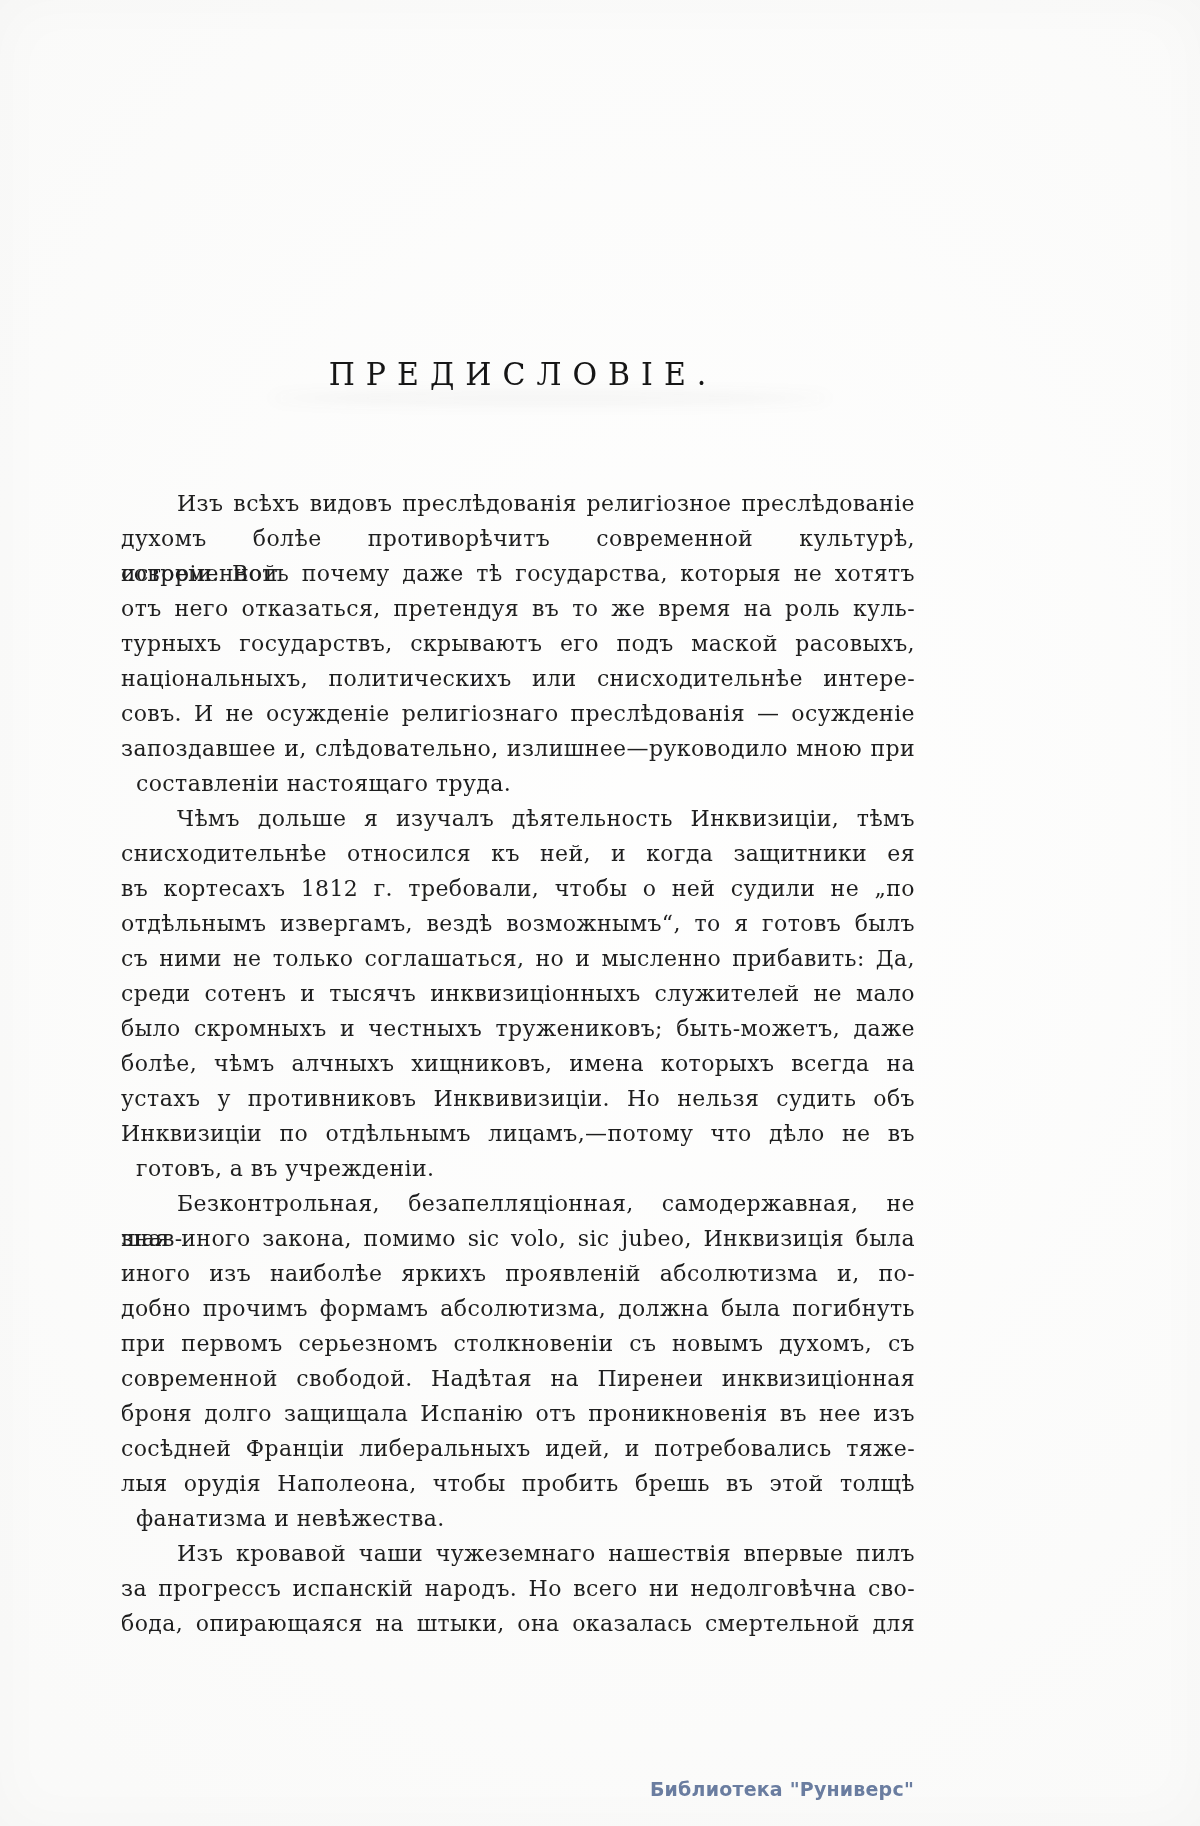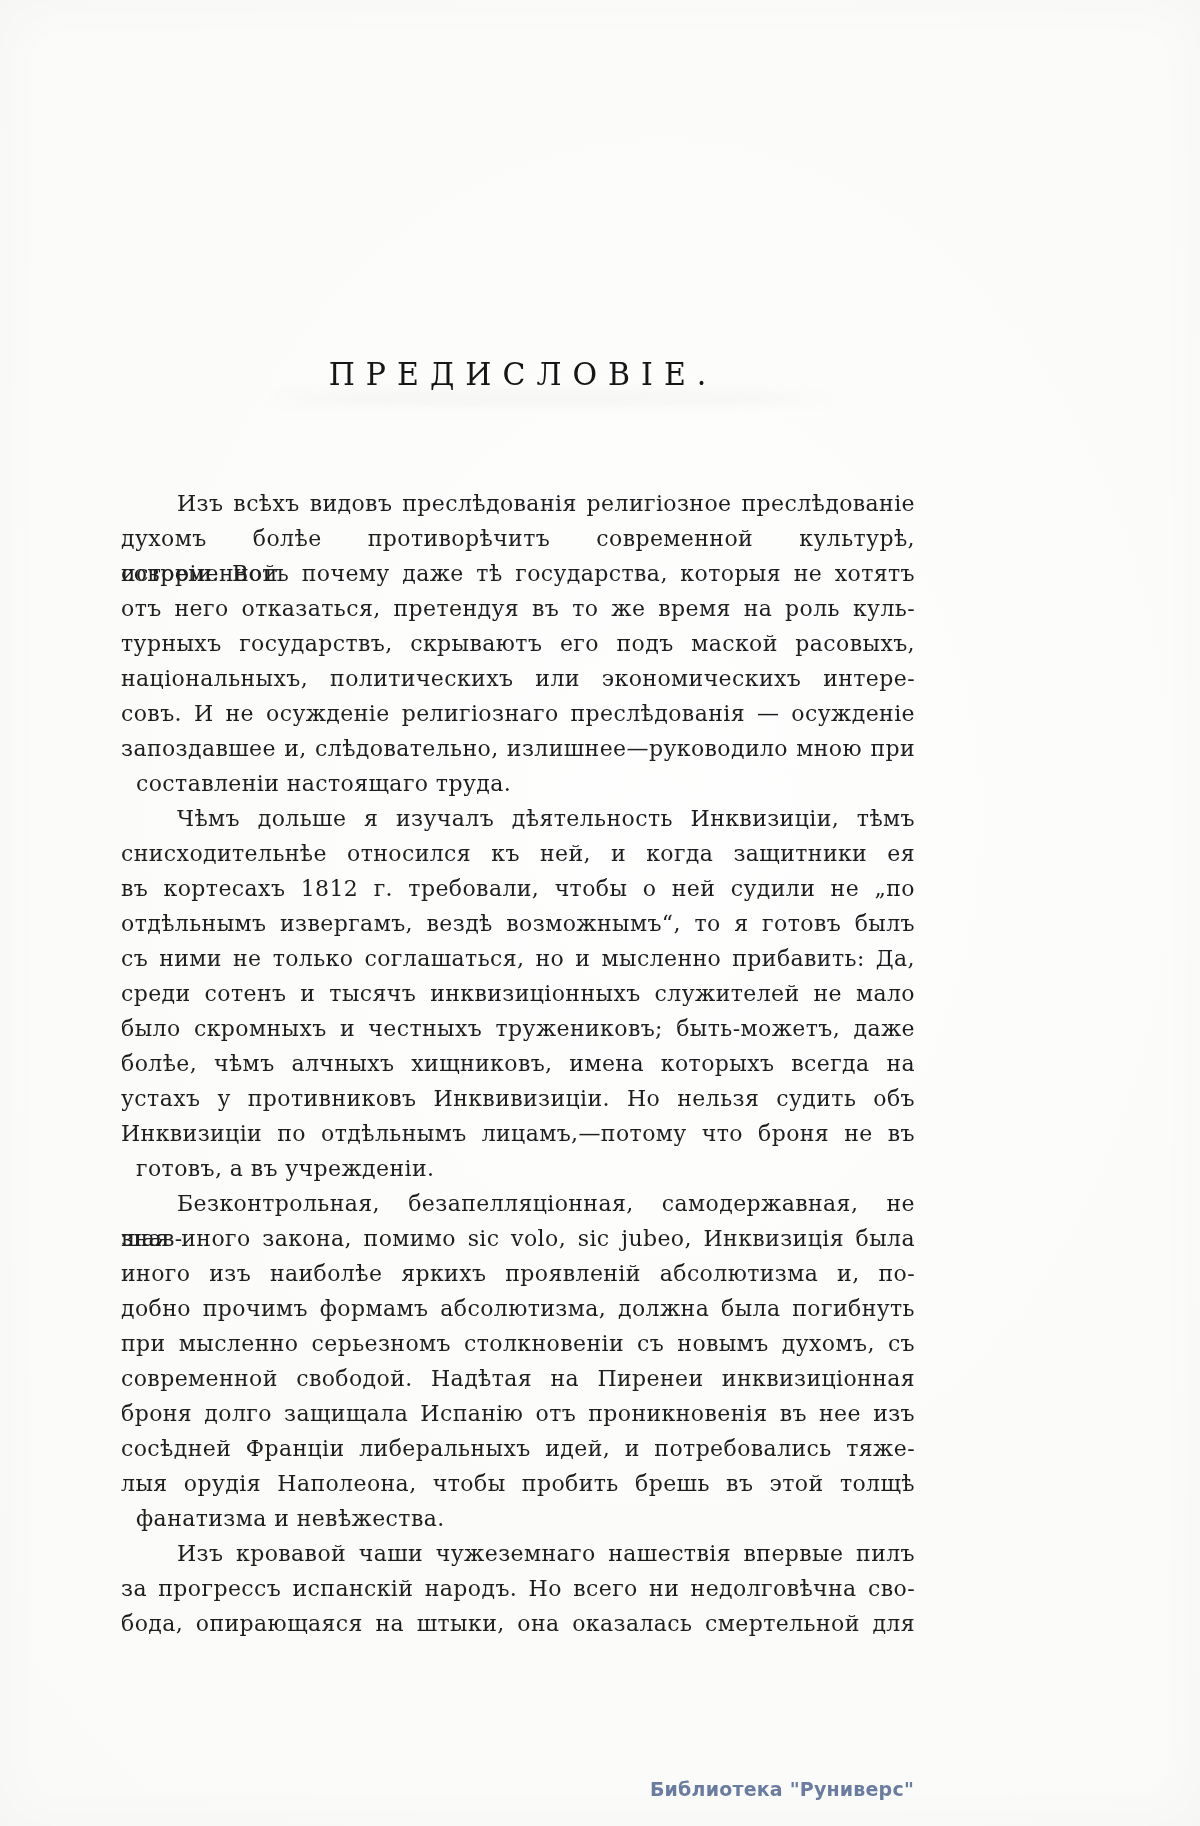--- a/index.html
+++ b/index.html
@@ -96,44 +96,44 @@
 <div class="page">
   <div class="scan-smudge"></div>
   <h1 class="title">ПРЕДИСЛОВІЕ.</h1>
   <div class="text-block">
       <div class="paragraph">
         <div class="line first">Изъ всѣхъ видовъ преслѣдованія религіозное преслѣдованіе</div>
         <div class="line">духомъ болѣе противорѣчитъ современной культурѣ, современной</div>
         <div class="line">исторіи. Вотъ почему даже тѣ государства, которыя не хотятъ</div>
         <div class="line">отъ него отказаться, претендуя въ то же время на роль куль-</div>
         <div class="line">турныхъ государствъ, скрываютъ его подъ маской расовыхъ,</div>
-        <div class="line">національныхъ, политическихъ или экономическихъ интере-</div>
+        <div class="line">національныхъ, политическихъ или снисходительнѣе интере-</div>
         <div class="line">совъ. И не осужденіе религіознаго преслѣдованія — осужденіе</div>
         <div class="line">запоздавшее и, слѣдовательно, излишнее—руководило мною при</div>
         <div class="line end">составленіи настоящаго труда.</div>
       </div>
       <div class="paragraph">
         <div class="line first">Чѣмъ дольше я изучалъ дѣятельность Инквизиціи, тѣмъ</div>
         <div class="line">снисходительнѣе относился къ ней, и когда защитники ея</div>
         <div class="line">въ кортесахъ 1812 г. требовали, чтобы о ней судили не „по</div>
         <div class="line">отдѣльнымъ извергамъ, вездѣ возможнымъ“, то я готовъ былъ</div>
         <div class="line">съ ними не только соглашаться, но и мысленно прибавить: Да,</div>
         <div class="line">среди сотенъ и тысячъ инквизиціонныхъ служителей не мало</div>
         <div class="line">было скромныхъ и честныхъ тружениковъ; быть-можетъ, даже</div>
         <div class="line">болѣе, чѣмъ алчныхъ хищниковъ, имена которыхъ всегда на</div>
         <div class="line">устахъ у противниковъ Инквивизиціи. Но нельзя судить объ</div>
-        <div class="line">Инквизиціи по отдѣльнымъ лицамъ,—потому что броня не въ</div>
+        <div class="line">Инквизиціи по отдѣльнымъ лицамъ,—потому что дѣло не въ</div>
         <div class="line end">готовъ, а въ учрежденіи.</div>
       </div>
       <div class="paragraph">
         <div class="line first">Безконтрольная, безапелляціонная, самодержавная, не знав-</div>
         <div class="line">шая иного закона, помимо sic volo, sic jubeo, Инквизиція была</div>
         <div class="line">иного изъ наиболѣе яркихъ проявленій абсолютизма и, по-</div>
         <div class="line">добно прочимъ формамъ абсолютизма, должна была погибнуть</div>
-        <div class="line">при мысленно серьезномъ столкновеніи съ новымъ духомъ, съ</div>
+        <div class="line">при первомъ серьезномъ столкновеніи съ новымъ духомъ, съ</div>
         <div class="line">современной свободой. Надѣтая на Пиренеи инквизиціонная</div>
         <div class="line">броня долго защищала Испанію отъ проникновенія въ нее изъ</div>
         <div class="line">сосѣдней Франціи либеральныхъ идей, и потребовались тяже-</div>
         <div class="line">лыя орудія Наполеона, чтобы пробить брешь въ этой толщѣ</div>
         <div class="line end">фанатизма и невѣжества.</div>
       </div>
       <div class="paragraph">
         <div class="line first">Изъ кровавой чаши чужеземнаго нашествія впервые пилъ</div>
         <div class="line">за прогрессъ испанскій народъ. Но всего ни недолговѣчна сво-</div>
         <div class="line">бода, опирающаяся на штыки, она оказалась смертельной для</div>

